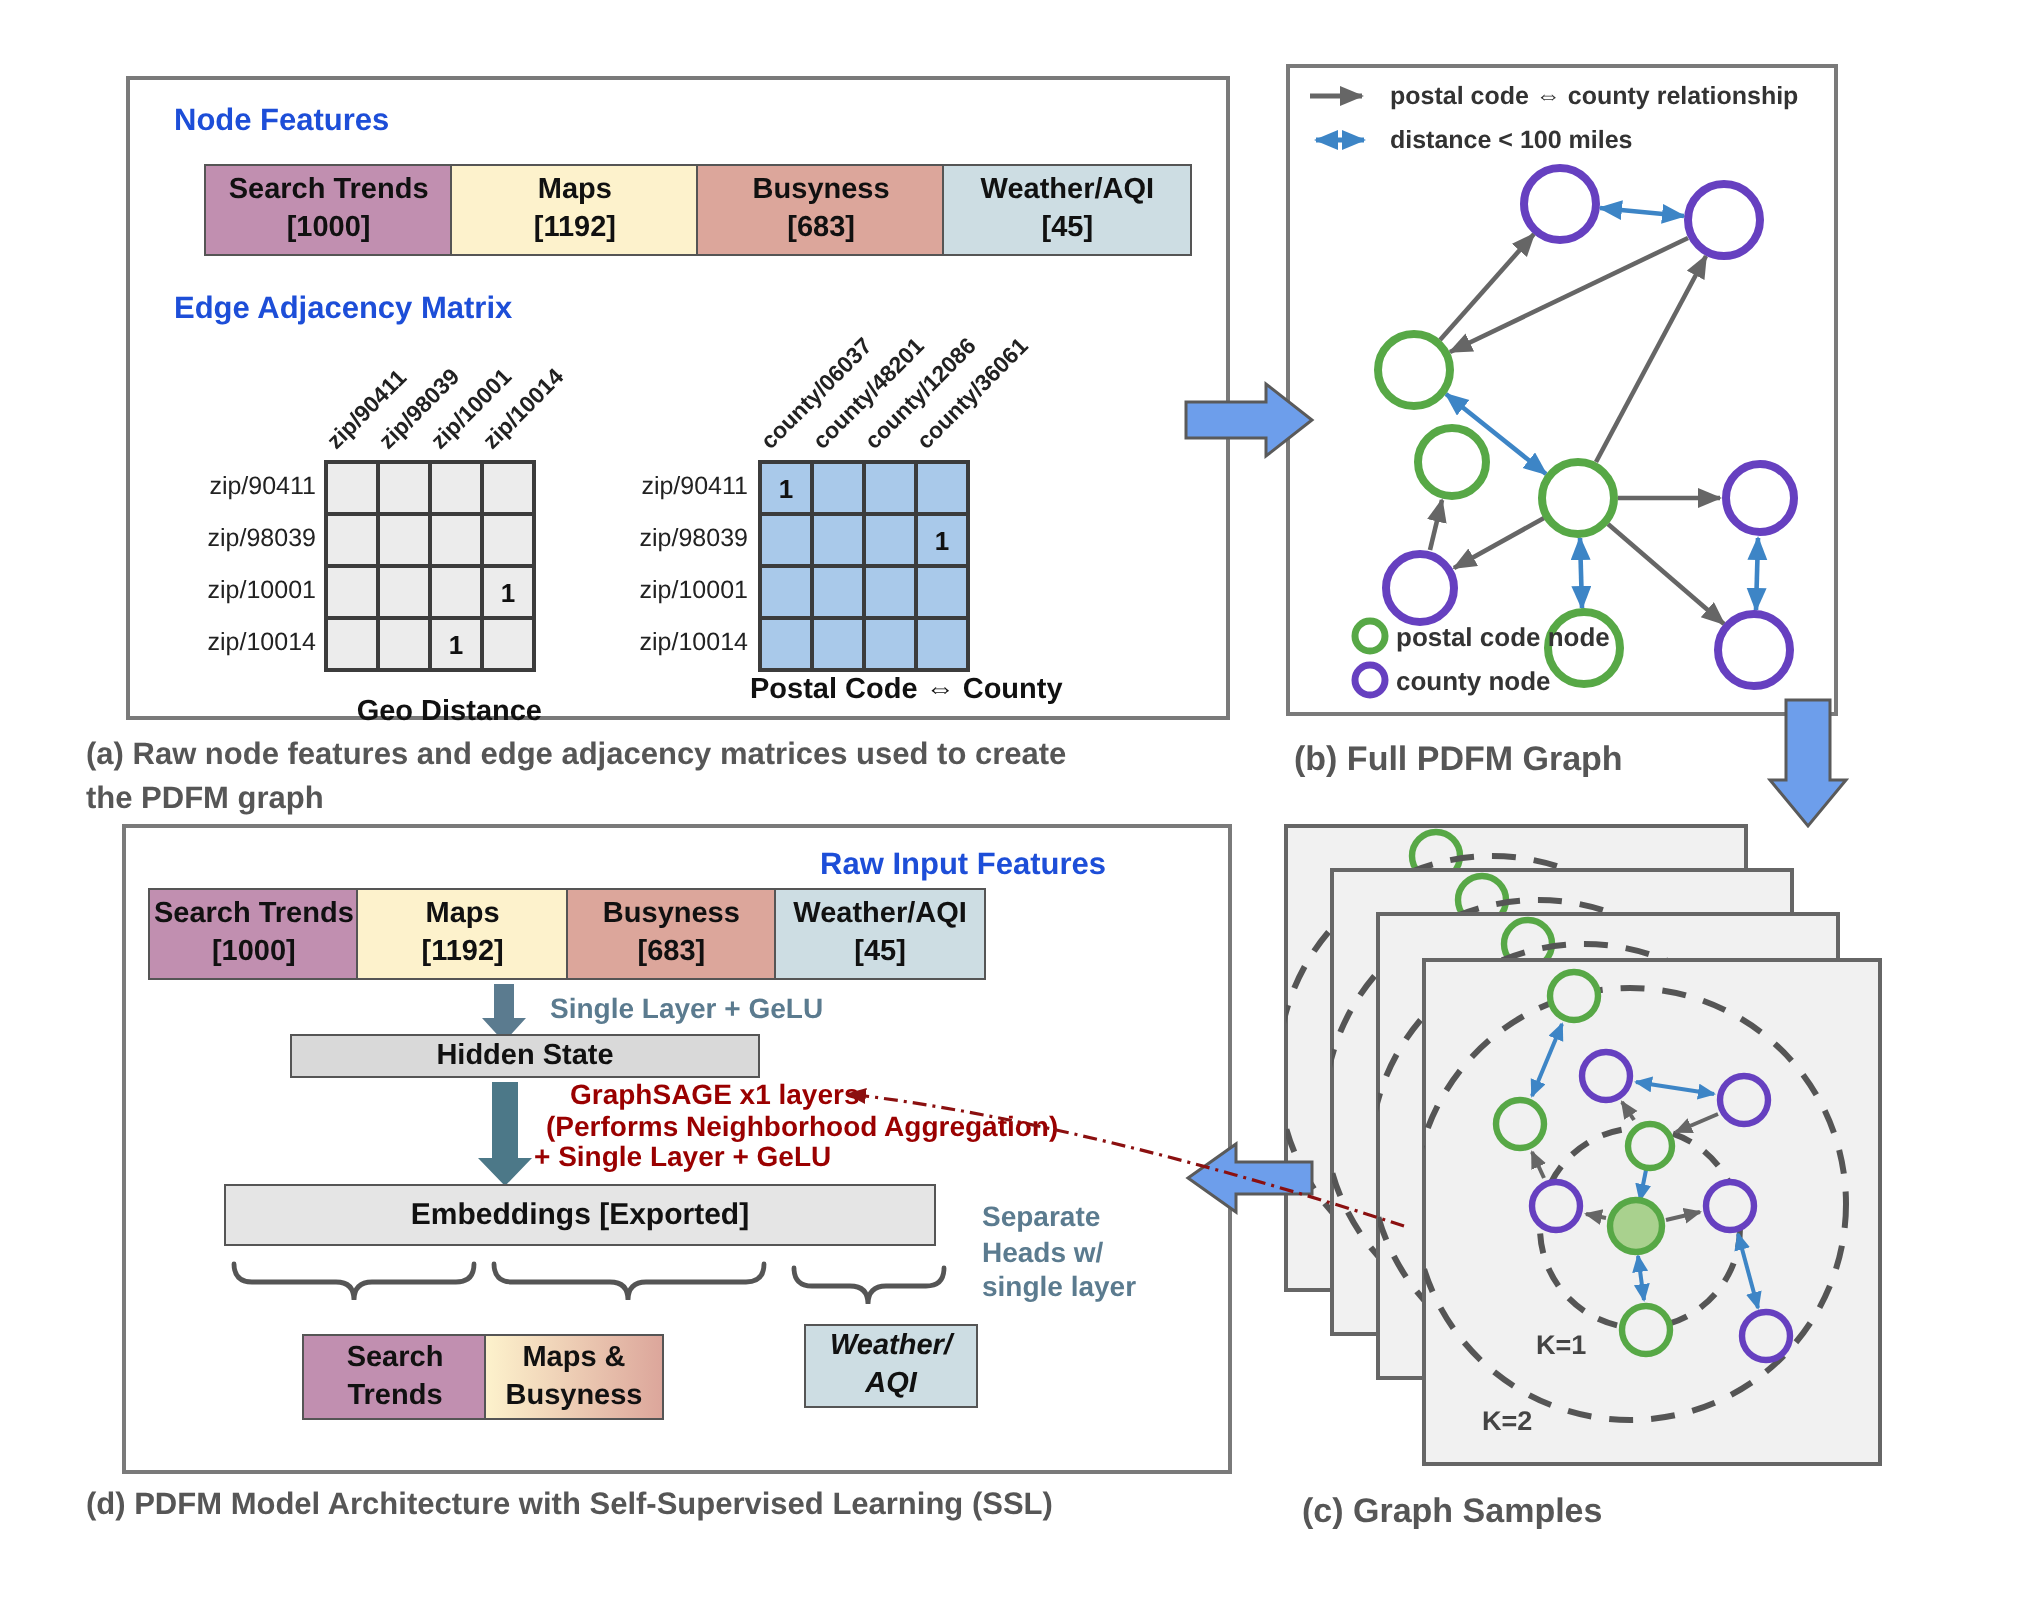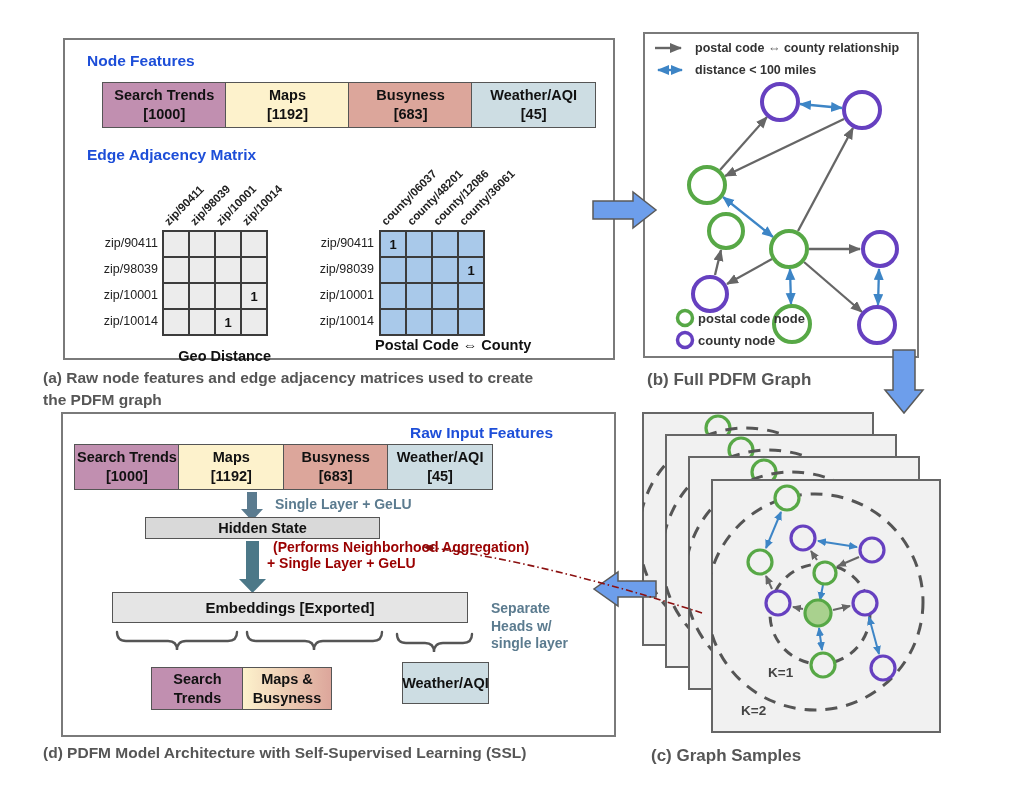--- a/index.html
+++ b/index.html
@@ -323,20 +323,21 @@
       </div>
     </div>
 
     <div class="slate" style="left:212px;top:82px;">Single Layer + GeLU</div>
 
     <div class="dbox" style="left: 82px; top: 103px; width: 235px; height: 22px; font-size: 14.5px; background-color: rgb(217, 217, 217);">
       <span>Hidden State</span>
     </div>
 
     <div class="redtxt" style="left:210px;top:126px;">
+      <div style="margin-left:12px;">GraphSAGE x1 layers</div>
       <div>(Performs Neighborhood Aggregation)</div>
       <div style="margin-left:-6px;">+ Single Layer + GeLU</div>
     </div>
 
     <div class="dbox" style="left: 49px; top: 178px; width: 356px; height: 31px; font-size: 15px; background-color: #e5e5e5;">
       <span>Embeddings [Exported]</span>
     </div>
 
     <div class="slate" style="left:428px;top:186px;">
       <div>Separate</div>
@@ -345,21 +346,21 @@
     </div>
 
     <div class="dbox" style="left: 64px; top: 253px; width: 93px; height: 43px; font-size: 14.5px; line-height: 19px; flex-direction: column; background-color: rgb(193, 143, 176); margin-left: 24px;">
       <span>Search</span>
         <span>Trends</span>
     </div>
     <div class="dbox" style="left:179px;top:253px;width:90px;height:43px;font-size:14.5px;line-height:19px;flex-direction:column;background:linear-gradient(90deg,#fdf2cc,#dca69b);">
       <span>Maps &amp;</span>
         <span>Busyness</span>
     </div>
-    <div class="dbox" style="left: 339px; top: 248px; width: 87px; height: 42px; font-size: 14.5px; line-height: 19px; flex-direction: row; background-color: rgb(205, 221, 227);">
+    <div class="dbox" style="left: 339px; top: 248px; width: 87px; height: 42px; font-size: 14.5px; line-height: 19px; flex-direction: column; background-color: rgb(205, 221, 227); font-style: italic;">
       <span>Weather/</span>
         <span>AQI</span>
     </div>
   </div>
 
   <div class="caption" style="left:43px;top:742px;">
     <div>(d) PDFM Model Architecture with Self-Supervised Learning (SSL)</div>
   </div>
 
   <svg class="overlay" width="1013" height="801" viewBox="0 0 1013 801">

